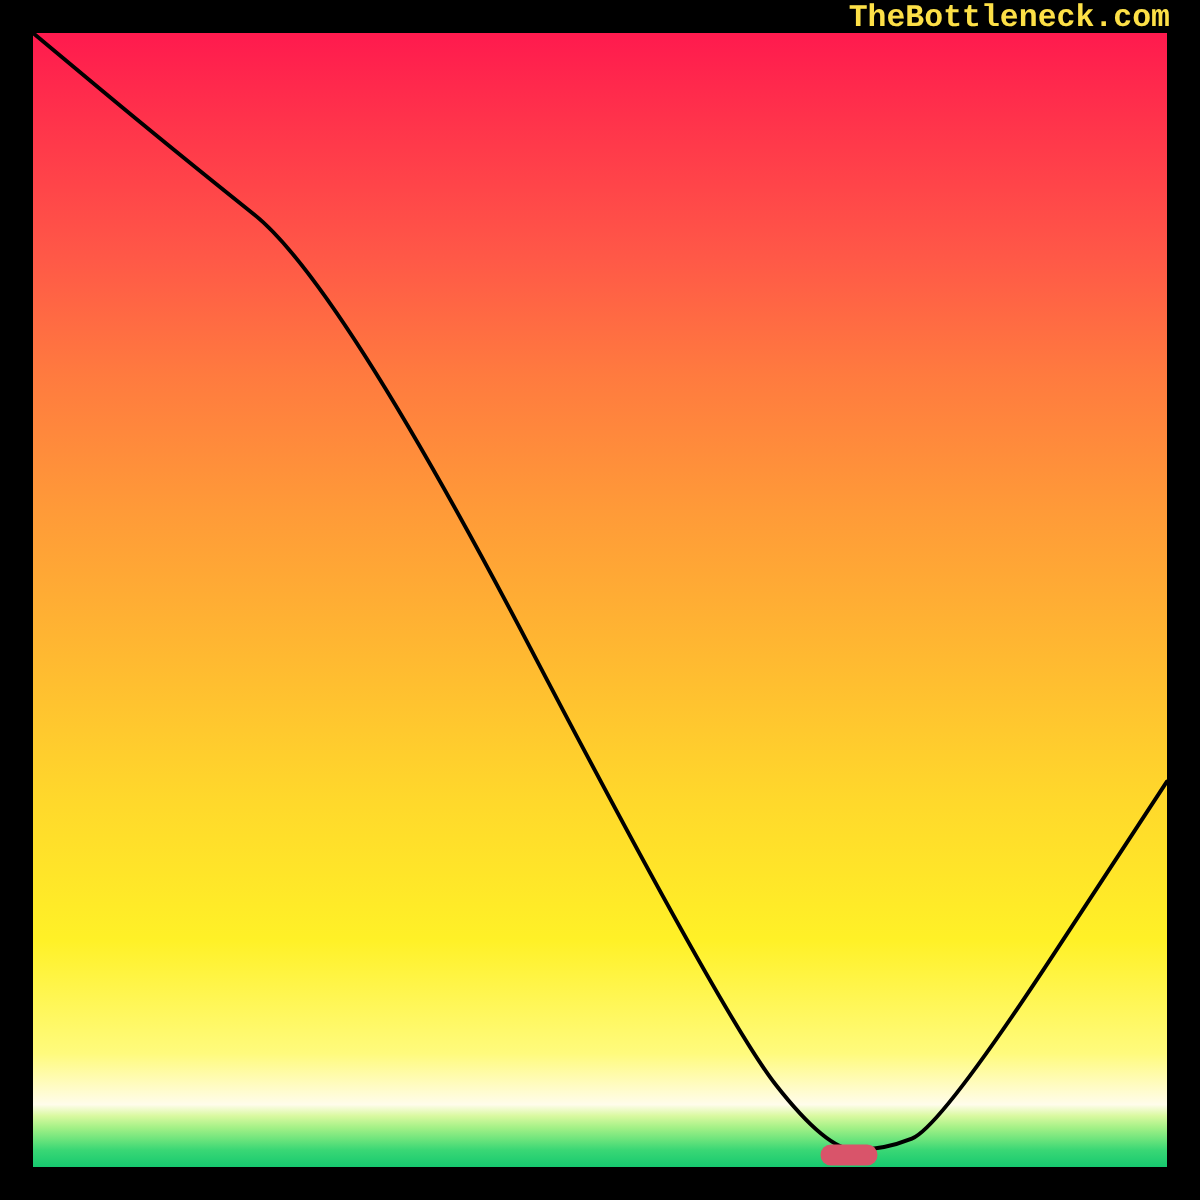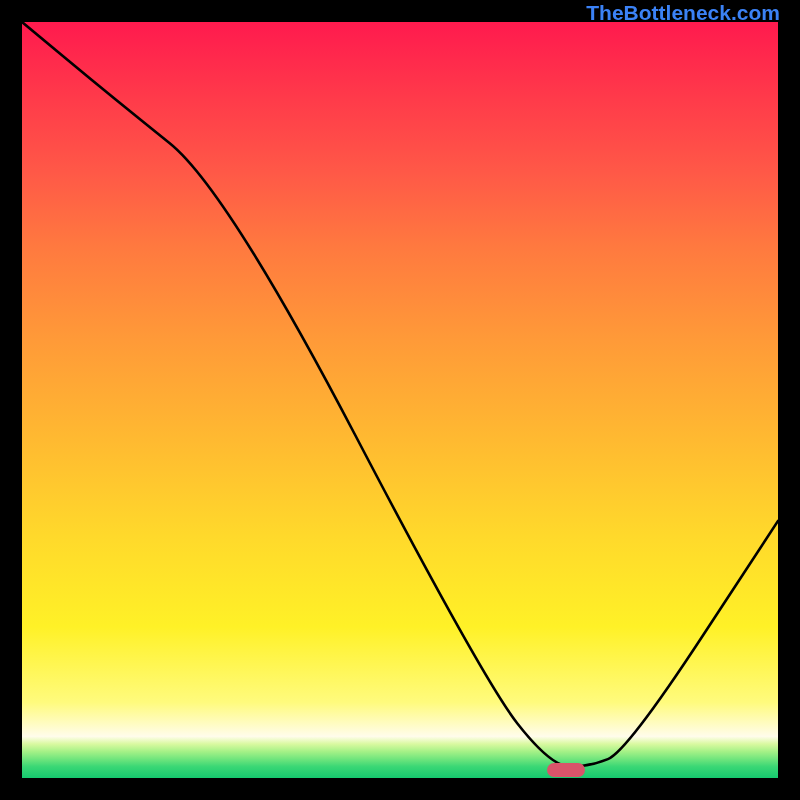--- a/index.html
+++ b/index.html
@@ -38,24 +38,24 @@
       #a5f187 96.5%,
       #70e57d 97.5%,
       #3ad775 98.5%,
       #16c96f 100%
     );
   }
   .watermark {
     position: absolute;
     top: 1px;
     right: 20px;
-    font-family: Liberation Sans, sans-serif;
+    font-family: Liberation Mono, monospace;
     font-size: 21px;
     font-weight: bold;
-    color: #3b82f6;
+    color: #fde047;
     letter-spacing: 0px;
   }
   svg.curve {
     position: absolute;
     left: 0;
     top: 0;
     width: 756px;
     height: 756px;
   }
   .marker {

